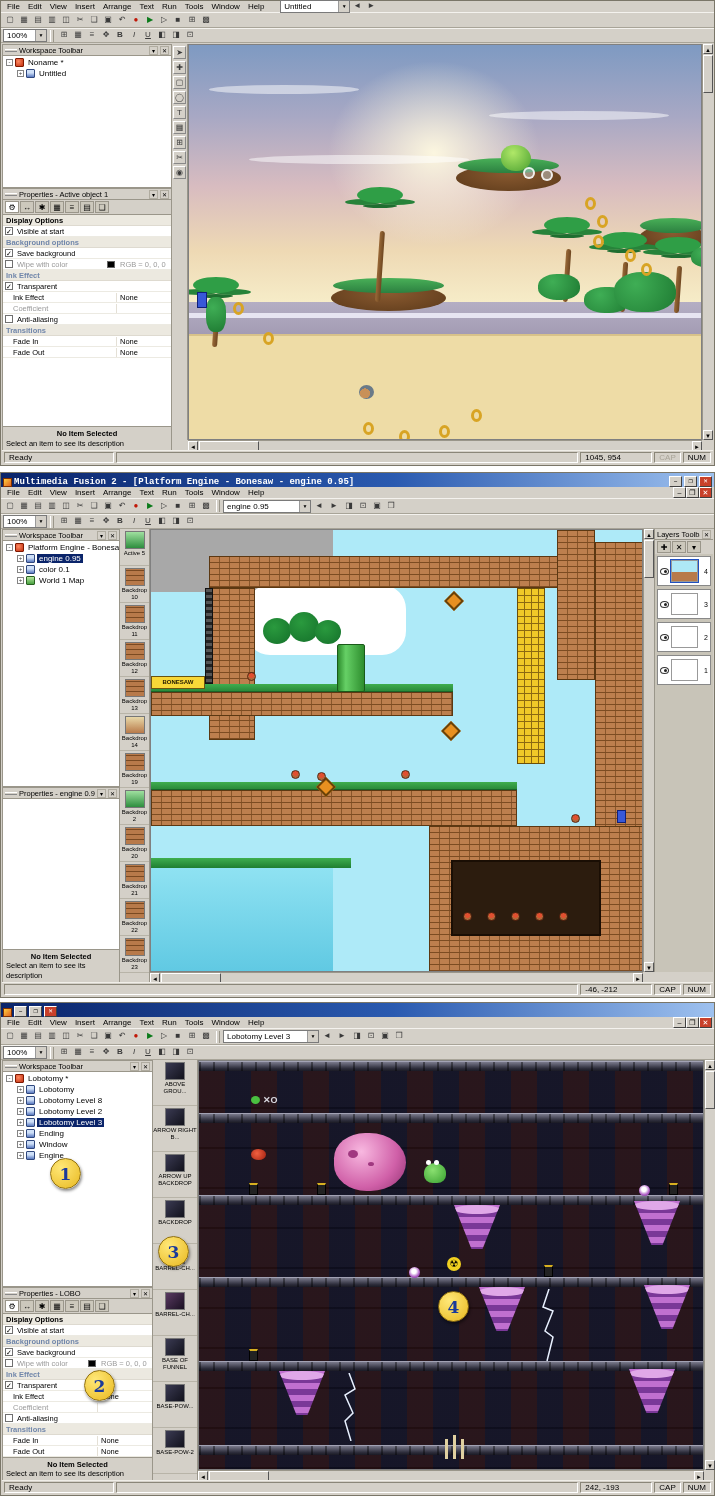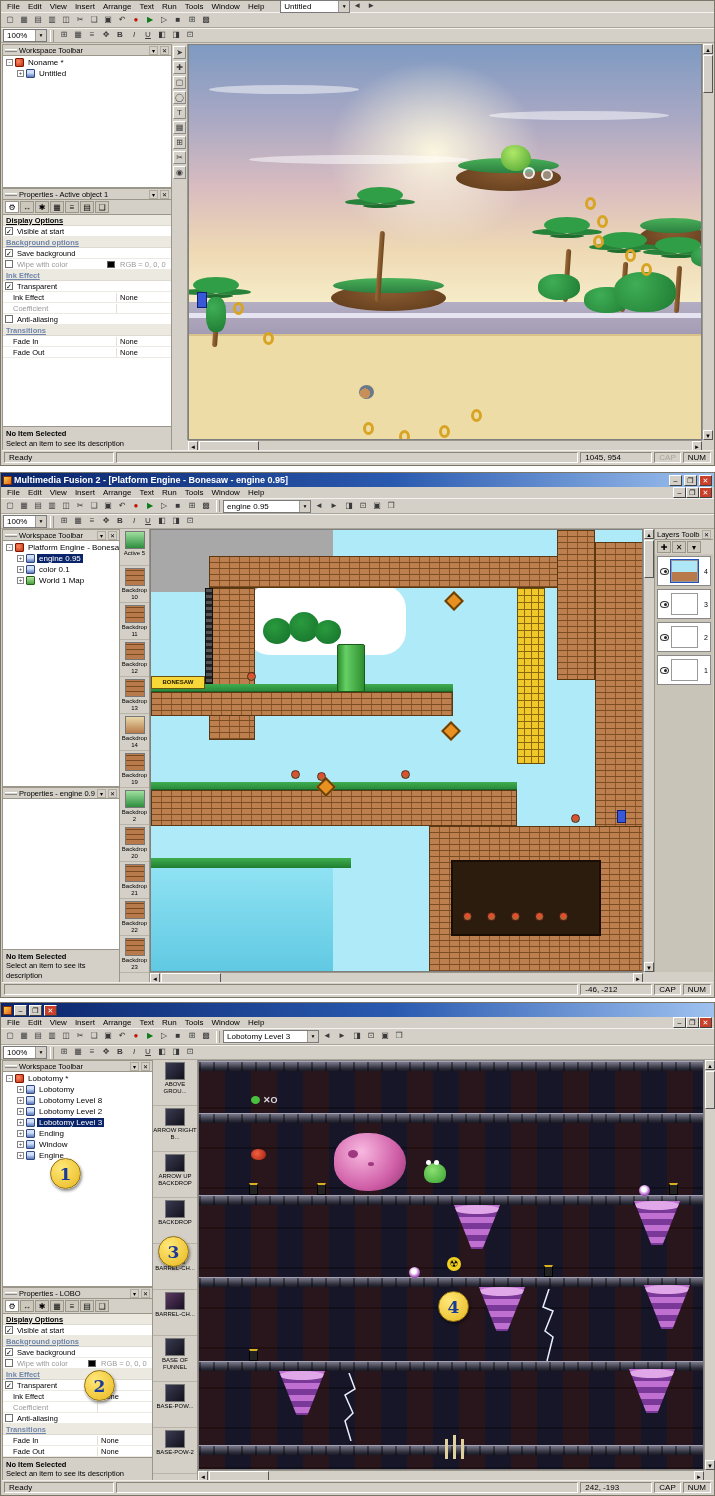--- a/index.html
+++ b/index.html
@@ -1,19 +1,19 @@
 <!DOCTYPE html>
 <html><head>
 <meta charset="utf-8">
 <style>
 *{margin:0;padding:0;box-sizing:border-box;}
 body{font-family:"Liberation Sans",sans-serif;background:#9a9a9a;}
 #page{position:relative;width:715px;height:1496px;background:#fff;overflow:hidden;font-size:9px;color:#000;}
 .window{position:absolute;left:0;width:715px;background:#d4d0c8;border:1px solid #7a7668;}
-.titlebar{height:14px;background:linear-gradient(90deg,#0a246a,#2a5ab0 55%,#9ec1ef);display:flex;align-items:center;gap:2px;padding:0 2px;}
+.titlebar{height:14px;background:linear-gradient(90deg,#0a246a,#2a5ab0 55%,#9ec1ef);display:flex;align-items:flex-end;gap:2px;padding:0 2px;font-family:Liberation Mono, monospace;}
 .titlebar .app-icon{width:9px;height:9px;background:linear-gradient(135deg,#ffd040,#e06020);border:1px solid #803000;flex:none;}
 .titlebar .title{flex:1;color:#fff;font-weight:bold;font-size:9px;white-space:nowrap;overflow:hidden;}
 .win-btn{width:13px;height:11px;background:#d4d0c8;border:1px solid;border-color:#fff #404040 #404040 #fff;font-size:7px;line-height:9px;text-align:center;color:#000;flex:none;}
 .win-btn.red{background:#c8402a;color:#fff;}
 .menubar{height:11px;display:flex;align-items:center;padding:0 2px;font-size:8px;background:#d4d0c8;}
 .hlist{display:flex;align-items:center;}
 .vlist{display:flex;flex-direction:column;align-items:center;gap:2px;}
 .menu-item{padding:0 4px;white-space:nowrap;}
 .toolbar{display:flex;align-items:center;gap:1px;padding:0 2px;background:#d4d0c8;border-top:1px solid #f4f2ee;border-bottom:1px solid #a8a498;}
 .tb{min-width:14px;height:13px;font-size:8px;line-height:12px;text-align:center;color:#3a3a3a;}
@@ -39,33 +39,33 @@
 .t-icon{width:9px;height:9px;flex:none;border-radius:1px;}
 .t-icon.app{background:radial-gradient(circle at 35% 35%,#ff8860,#c03010);border:1px solid #801800;}
 .t-icon.frame{background:linear-gradient(180deg,#cfe0f8 40%,#5878c0);border:1px solid #30487e;}
 .t-icon.map{background:linear-gradient(180deg,#b8e8a0,#48a040);border:1px solid #286020;}
 .label{padding:0 2px;}
 .tree-row.selected .label{background:#0a246a;color:#fff;}
 .props-tabs{display:flex;gap:1px;padding:1px 2px;background:#d4d0c8;border-bottom:1px solid #9a968a;flex:none;height:15px;}
 .ptab{width:14px;height:12px;border:1px solid #9a968a;background:#ccc8bc;font-size:8px;line-height:11px;text-align:center;}
 .props-tabs .hlist .ptab:first-child{background:#fff;}
 .pgrid{background:#fff;flex:none;}
-.psec{height:11px;display:flex;align-items:center;font-size:7.5px;font-weight:bold;background:#ece9e0;border-bottom:1px solid #dedad0;padding-left:3px;text-decoration:underline;}
+.psec{height:11px;display:flex;align-items:center;font-size:7.5px;font-weight:bold;background:#ece9e0;border-bottom:1px solid #dedad0;padding-left:3px;}
 .psec.blue{color:#7086aa;}
 .prow{height:11px;display:flex;align-items:center;font-size:7.5px;border-bottom:1px solid #eceae2;background:#fff;}
 .prow .plabel{flex:1;padding-left:2px;white-space:nowrap;overflow:hidden;}
 .prow.kv .plabel{padding-left:10px;border-right:1px solid #e4e0d6;}
 .prow .pvalue{width:54px;padding-left:3px;white-space:nowrap;}
 .prow.dim{color:#9a9a9a;}
 .cb{width:8px;height:8px;border:1px solid #707070;background:#fff;margin:0 2px;font-size:7px;line-height:7px;text-align:center;flex:none;}
 .cb.checked::after{content:"✓";}
 .swatch{width:8px;height:7px;background:#000;border:1px solid #666;margin-right:2px;flex:none;}
 .pfill{flex:1;background:#fff;}
 .desc-panel{background:#d4d0c8;border-top:1px solid #9a968a;padding:2px 3px;font-size:7.5px;line-height:1.25;flex:none;}
-.desc-panel b{display:block;}
+.desc-panel b{display:block;text-align:center;}
 .statusbar{position:absolute;left:1px;right:1px;bottom:1px;height:14px;background:#d4d0c8;display:flex;align-items:center;gap:2px;padding:0 2px;border-top:1px solid #f0eee8;font-size:8px;}
 .scell{height:11px;border:1px solid;border-color:#8a8678 #fff #fff #8a8678;padding:0 4px;line-height:10px;white-space:nowrap;}
 .scell.fill{flex:1;}
 .scell.dim{color:#a8a498;}
 .toolstrip{position:absolute;top:0;background:#d4d0c8;border-right:1px solid #9a968a;padding-top:2px;}
 .toolstrip .tb{border:1px solid;border-color:#fff #888 #888 #fff;background:#d4d0c8;width:13px;height:13px;min-width:13px;}
 .canvas{position:absolute;overflow:hidden;background:#fff;border:1px solid #808080;}
 .vscroll{position:absolute;width:11px;background:#d4d0c8;border-left:1px solid #9a968a;display:flex;flex-direction:column;font-size:6px;}
 .hscroll{position:absolute;height:11px;background:#d4d0c8;border-top:1px solid #9a968a;display:flex;font-size:6px;}
 .arrv{height:10px;text-align:center;line-height:10px;border:1px solid;border-color:#fff #555 #555 #fff;background:#d4d0c8;}

